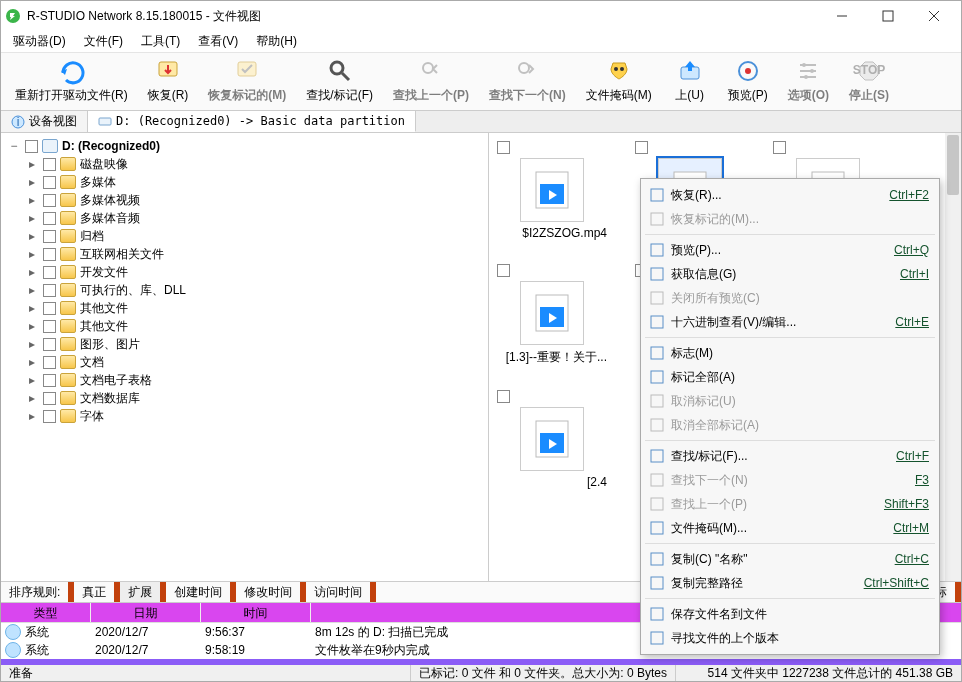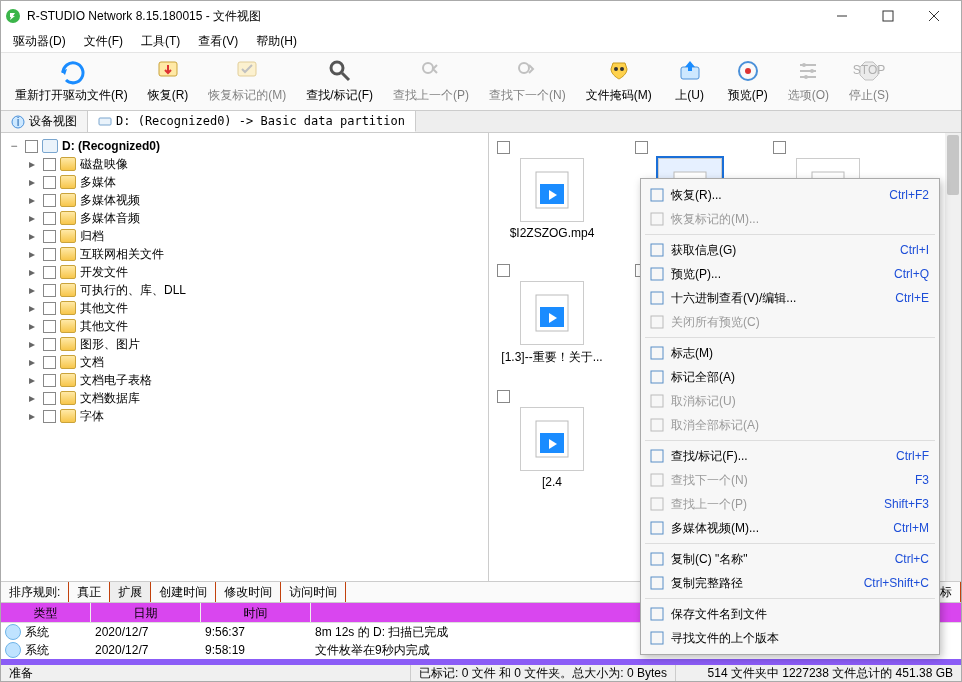--- a/index.html
+++ b/index.html
@@ -6,57 +6,57 @@
 body { background: #fff; width: 962px; height: 682px; overflow: hidden; display: flex; flex-direction: column; border: 1px solid #aaa; }
 .titlebar { height: 30px; display: flex; align-items: center; padding: 0 4px; background: #fff; }
 .titlebar .app-icon { width: 16px; height: 16px; margin-right: 6px; }
 .titlebar .title { flex: 1; }
 .titlebar .winbtn { width: 46px; height: 30px; display: flex; align-items: center; justify-content: center; }
 .menubar { height: 22px; display: flex; align-items: flex-start; padding: 0 4px; gap: 2px; border-bottom: 1px solid #e5e5e5; }
 .menubar .menu { padding: 2px 8px; }
 .toolbar { height: 58px; display: flex; align-items: flex-end; padding: 2px 8px 4px; gap: 8px; border-bottom: 1px solid #ccc; background: #fafafa; }
 .toolbtn { display: flex; flex-direction: column; align-items: center; padding: 2px 6px; gap: 2px; min-width: 48px; }
 .toolbtn .ticon { width: 28px; height: 28px; display: flex; align-items: center; justify-content: center; }
-.toolbtn.disabled { opacity: .5; }
+.toolbtn.disabled { opacity: .5; font-weight: bold; }
 .tabstrip { height: 22px; display: flex; align-items: stretch; background: #eee; border-bottom: 1px solid #ccc; }
 .tab { display: flex; align-items: center; padding: 0 10px; gap: 4px; background: #f4f4f4; border-right: 1px solid #ccc; }
 .tab.active { background: #fff; border-bottom: 1px solid #fff; }
 .splitter-row { flex: 1 1 auto; display: flex; min-height: 0; }
 .tree-pane { width: 488px; overflow: auto; border-right: 1px solid #ccc; padding: 4px 0; }
 .tree-pane .row { display: flex; align-items: center; height: 18px; padding-left: 6px; white-space: nowrap; }
 .tree-pane .tw { width: 14px; text-align: center; color: #666; }
 .tree-pane .chk { width: 13px; height: 13px; border: 1px solid #888; margin: 0 4px; background: #fff; }
 .tree-pane .folder { width: 16px; height: 14px; margin-right: 4px; background: linear-gradient(#ffe9a6,#f7c64b); border: 1px solid #caa33a; border-radius: 2px; }
 .tree-pane .volicon { width: 16px; height: 14px; margin-right: 4px; background: #eaf3fb; border: 1px solid #7aa6cf; border-radius: 2px; }
 .file-pane { flex: 1; position: relative; overflow: hidden; background: #fff; }
 .file-grid { position: absolute; left: 8px; top: 8px; right: 8px; display: flex; flex-wrap: wrap; gap: 24px 28px; align-content: flex-start; }
 .thumb { width: 110px; display: flex; flex-direction: column; align-items: center; gap: 4px; }
 .thumb .ck { width: 13px; height: 13px; border: 1px solid #888; align-self: flex-start; }
 .thumb .preview { width: 64px; height: 64px; border: 1px solid #ccc; display: flex; align-items: center; justify-content: center; background: #fff; }
 .thumb.sel .preview { outline: 2px solid #1a6fd8; background: #e6f0ff; }
-.thumb .label { text-align: center; width: 110px; overflow: hidden; text-overflow: ellipsis; white-space: nowrap; }
+.thumb .label { text-align: right; width: 110px; overflow: hidden; text-overflow: ellipsis; white-space: nowrap; }
 .vscroll { position: absolute; right: 0; top: 0; bottom: 0; width: 16px; background: #f0f0f0; }
 .vscroll .th { position: absolute; left: 2px; right: 2px; top: 2px; height: 60px; background: #c6c6c6; border-radius: 2px; }
 .sortbar { height: 22px; display: flex; align-items: center; border-top: 1px solid #ccc; border-bottom: 1px solid #ccc; background: #fafafa; }
-.sortbar .lab { padding: 0 8px; border-right: 1px solid #c2410c; height: 100%; display: flex; align-items: center; }
+.sortbar .lab { padding: 0 8px; border-right: 6px solid #c2410c; height: 100%; display: flex; align-items: center; }
 .sortbar .lab.active { background: #eee; }
 .logpanel { display: flex; flex-direction: column; }
 .loghdr { height: 20px; background: #fafafa; border-bottom: 1px solid #ddd; display: flex; align-items: center; padding: 0 6px; justify-content: space-between; }
 .logcols { height: 20px; display: flex; border-bottom: 1px solid #ddd; background: #d946ef; text-align: center; }
 .logcols div { border-right: 1px solid #eee; padding: 2px 6px; }
 .logrow { height: 18px; display: flex; align-items: center; }
 .logrow .ic { width: 16px; height: 16px; margin: 0 4px; border-radius: 50%; background: #bfe3ff; border: 1px solid #6fb4e8; }
 .statusbar { height: 22px; display: flex; align-items: center; background: #f0f0f0; border-top: 6px solid #8b5cf6; font-size: 12px; }
 .statusbar .seg { padding: 0 8px; border-right: 1px solid #ccc; height: 100%; display: flex; align-items: center; }
 
 .ctxmenu { position: absolute; left: 640px; top: 178px; width: 300px; background: #f7f7f7; border: 1px solid #aaa; box-shadow: 2px 3px 8px rgba(0,0,0,.25); padding: 4px 2px; z-index: 50; }
 .ctxmenu .mi { display: flex; align-items: center; height: 24px; padding: 0 8px 0 28px; position: relative; }
 .ctxmenu .mi .mic { position: absolute; left: 6px; width: 16px; height: 16px; display: flex; align-items: center; justify-content: center; }
 .ctxmenu .mi .mt { flex: 1; }
-.ctxmenu .mi .sc { color: #1d4ed8; }
+.ctxmenu .mi .sc { color: #14532d; text-decoration: underline; }
 .ctxmenu .mi.disabled { color: #9a9a9a; }
 .ctxmenu hr { border: none; border-top: 1px solid #ddd; margin: 3px 2px; }
 svg { overflow: visible; }
 </style>
 </head>
 <body>
 
 <div class="titlebar">
   <svg class="app-icon" viewBox="0 0 16 16">
       <circle cx="8" cy="8" r="7" fill="#3bb54a"></circle>
@@ -454,49 +454,49 @@
       </span>
       <span class="mt">恢复标记的(M)...</span>
     </div>
     <hr>
     <div class="mi">
       <span class="mic">
         <svg width="14" height="14">
           <rect x="1" y="1" width="12" height="12" fill="none" stroke="#5a8fc7"></rect>
         </svg>
       </span>
+      <span class="mt">预览(P)...</span>
+      <span class="sc">Ctrl+Q</span>
+    </div>
+    <div class="mi">
+      <span class="mic">
+        <svg width="14" height="14">
+          <rect x="1" y="1" width="12" height="12" fill="none" stroke="#5a8fc7"></rect>
+        </svg>
+      </span>
       <span class="mt">获取信息(G)</span>
       <span class="sc">Ctrl+I</span>
     </div>
-    <div class="mi">
-      <span class="mic">
-        <svg width="14" height="14">
-          <rect x="1" y="1" width="12" height="12" fill="none" stroke="#5a8fc7"></rect>
-        </svg>
-      </span>
-      <span class="mt">预览(P)...</span>
-      <span class="sc">Ctrl+Q</span>
+    <div class="mi disabled">
+      <span class="mic">
+        <svg width="14" height="14">
+          <rect x="1" y="1" width="12" height="12" fill="none" stroke="#bbb"></rect>
+        </svg>
+      </span>
+      <span class="mt">关闭所有预览(C)</span>
     </div>
     <div class="mi">
       <span class="mic">
         <svg width="14" height="14">
           <rect x="1" y="1" width="12" height="12" fill="none" stroke="#5a8fc7"></rect>
         </svg>
       </span>
       <span class="mt">十六进制查看(V)/编辑...</span>
       <span class="sc">Ctrl+E</span>
     </div>
-    <div class="mi disabled">
-      <span class="mic">
-        <svg width="14" height="14">
-          <rect x="1" y="1" width="12" height="12" fill="none" stroke="#bbb"></rect>
-        </svg>
-      </span>
-      <span class="mt">关闭所有预览(C)</span>
-    </div>
     <hr>
     <div class="mi">
       <span class="mic">
         <svg width="14" height="14">
           <rect x="1" y="1" width="12" height="12" fill="none" stroke="#5a8fc7"></rect>
         </svg>
       </span>
       <span class="mt">标志(M)</span>
     </div>
     <div class="mi">
@@ -550,21 +550,21 @@
       </span>
       <span class="mt">查找上一个(P)</span>
       <span class="sc">Shift+F3</span>
     </div>
     <div class="mi">
       <span class="mic">
         <svg width="14" height="14">
           <rect x="1" y="1" width="12" height="12" fill="none" stroke="#5a8fc7"></rect>
         </svg>
       </span>
-      <span class="mt">多媒体视频(M)...</span>
+      <span class="mt">文件掩码(M)...</span>
       <span class="sc">Ctrl+M</span>
     </div>
     <hr>
     <div class="mi">
       <span class="mic">
         <svg width="14" height="14">
           <rect x="1" y="1" width="12" height="12" fill="none" stroke="#5a8fc7"></rect>
         </svg>
       </span>
       <span class="mt">复制(C) "名称"</span>

